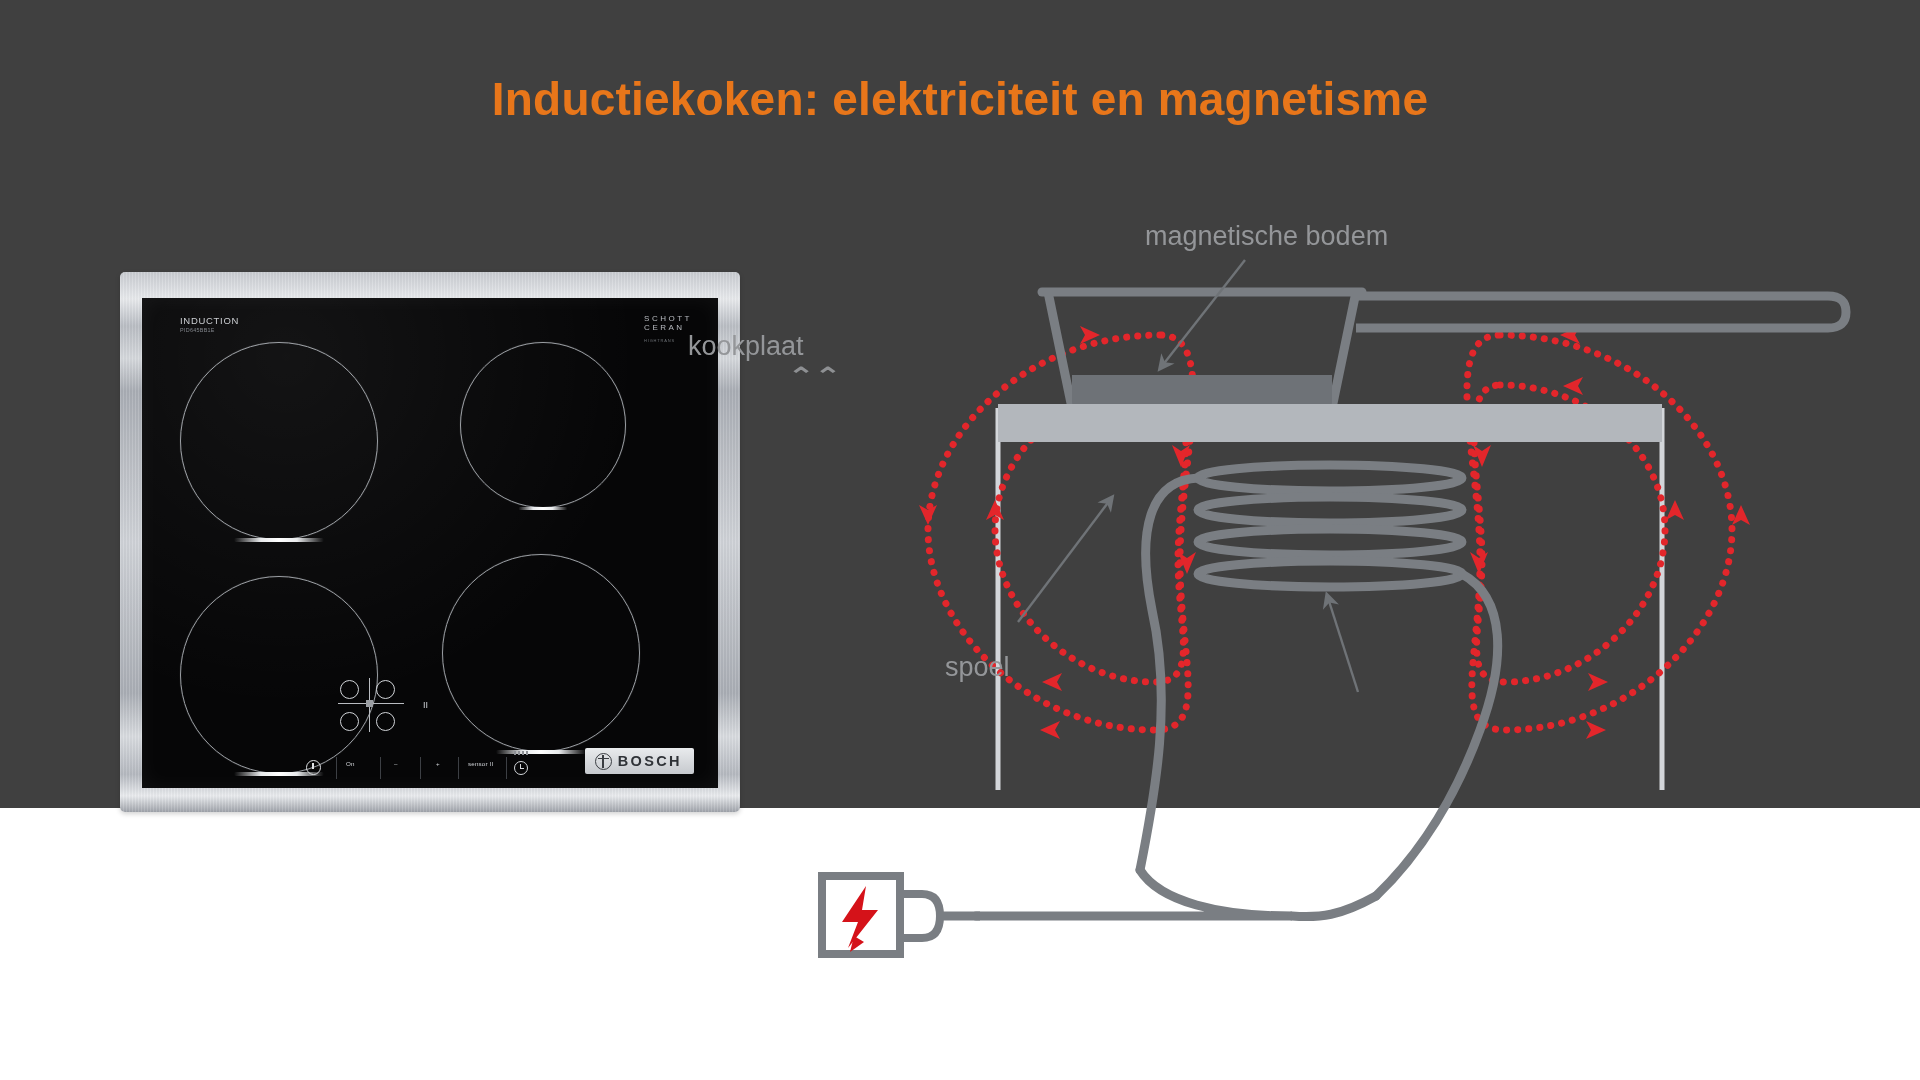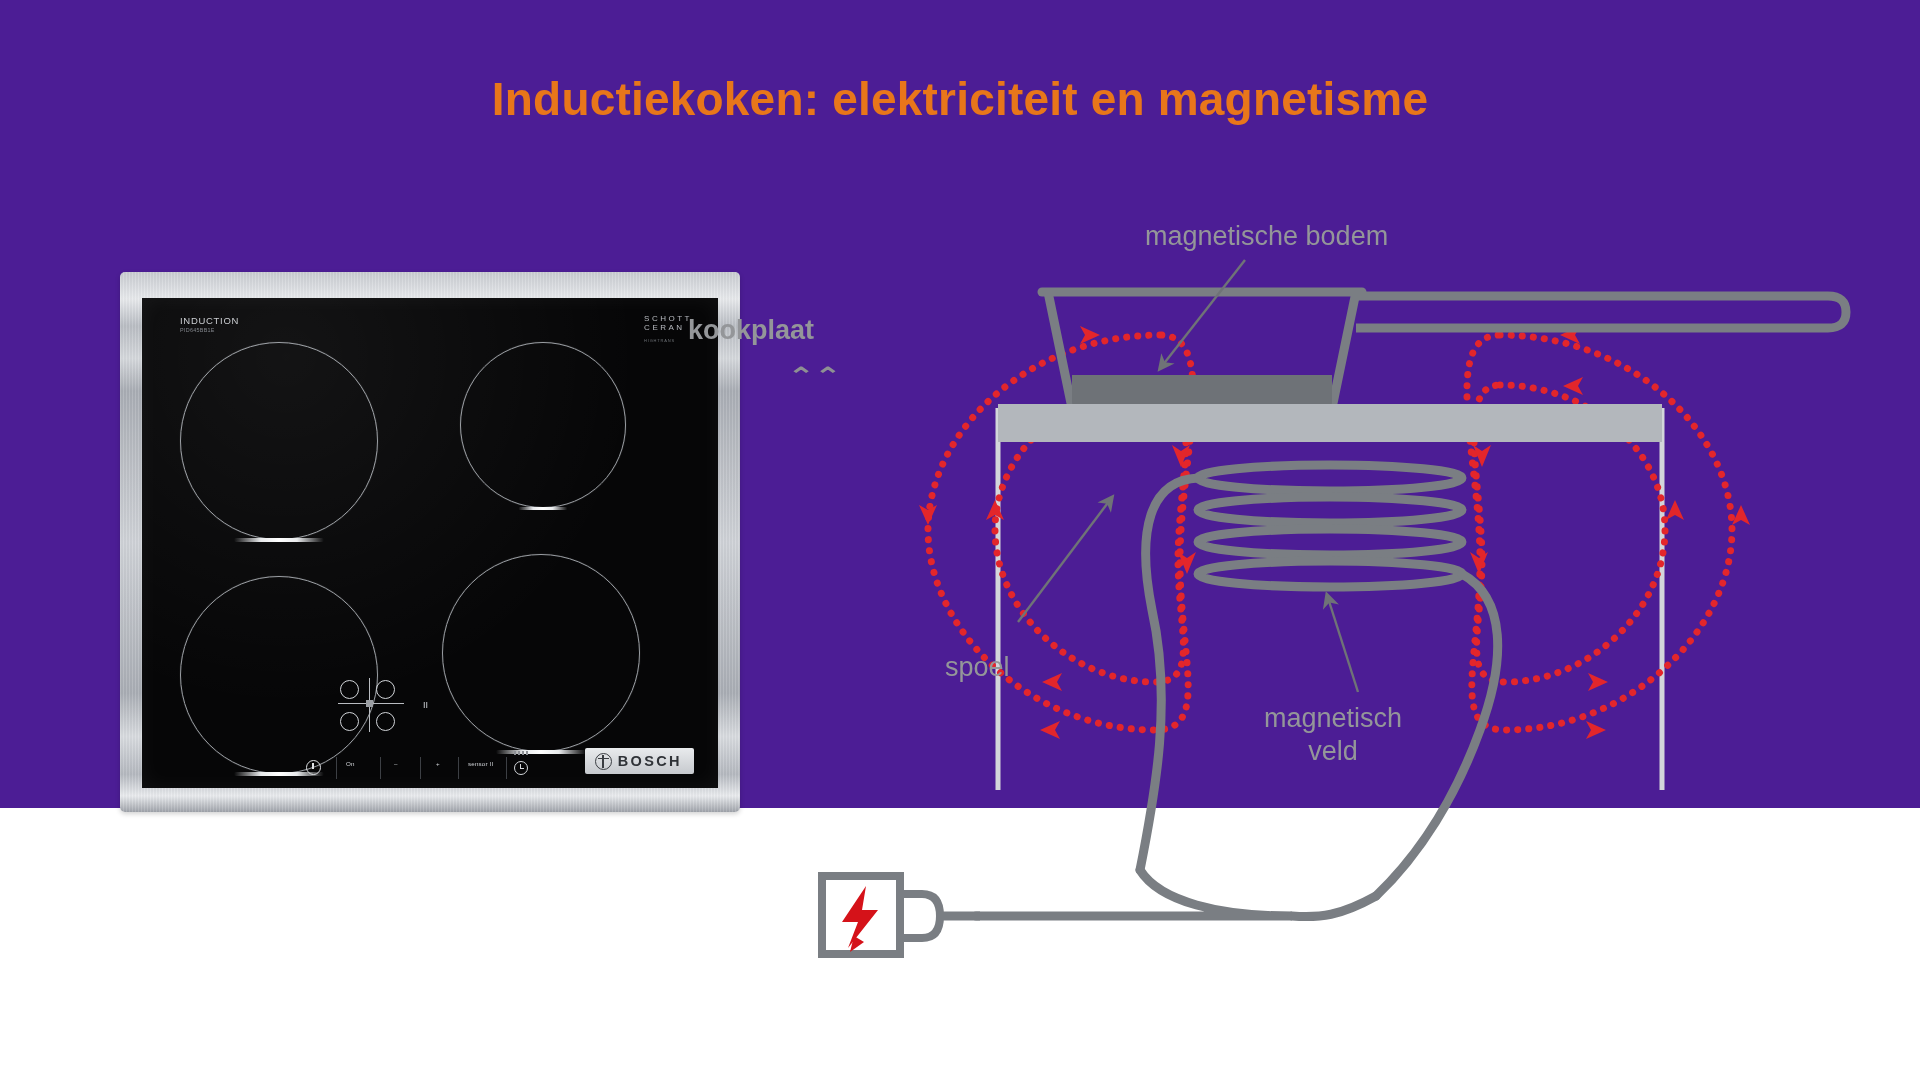--- a/index.html
+++ b/index.html
@@ -1,17 +1,17 @@
 <!DOCTYPE html>
 <html><head>
 <meta charset="utf-8">
 <style>
   html,body{margin:0;padding:0;background:#ffffff;}
   body{width:1920px;height:1080px;overflow:hidden;font-family:"Liberation Sans",sans-serif;position:relative;}
-  #stage{position:absolute;left:0;top:0;width:1920px;height:808px;background:#4c1d95;}
+  #stage{position:absolute;left:0;top:0;width:1920px;height:808px;background:#404040;}
 
   .title{
     position:absolute;left:0;top:72px;width:1920px;text-align:center;
     font-family:"Liberation Sans",sans-serif;font-weight:bold;font-size:46px;
     color:#E8761A;letter-spacing:.2px;white-space:nowrap;
   }
 
   
   .hob{position:absolute;left:120px;top:272px;width:620px;height:540px;}
   .hob-frame{
@@ -86,21 +86,21 @@
   .bosch .wordmark{font-weight:bold;font-size:14.5px;letter-spacing:2.4px;color:#2f3237;}
 
   
   .diagram{position:absolute;left:780px;top:230px;width:1110px;height:740px;}
   .diagram svg{display:block;}
   .dlabel{
     position:absolute;color:#949699;font-size:27px;font-family:"Liberation Sans",sans-serif;
     white-space:nowrap;line-height:33px;
   }
   #lab-bodem{left:365px;top:-10px;}
-  #lab-kookplaat{left:-92px;top:84px;font-weight:bold;}
+  #lab-kookplaat{left:-92px;top:100px;}
   #lab-spoel{left:165px;top:388px;margin-top:33px;}
   #lab-veld{left:473px;top:472px;text-align:center;width:160px;}
   .chev{position:absolute;left:16px;top:133px;color:#8e9093;font-size:22px;font-weight:bold;transform:scaleX(1.45);}
 </style>
 </head>
 <body>
 
 <div id="stage">
 
   <div class="title">Inductiekoken: elektriciteit en magnetisme</div>
@@ -255,18 +255,14 @@
         <line x1="465" y1="30" x2="382" y2="136" marker-end="url(#ar)"></line>
         <line x1="238" y1="392" x2="330" y2="270" marker-end="url(#ar)"></line>
         <line x1="578" y1="462" x2="548" y2="368" marker-end="url(#ar)"></line>
       </g>
     </svg>
 
     <div class="dlabel" id="lab-bodem">magnetische bodem</div>
     <div class="dlabel" id="lab-kookplaat">kookplaat</div>
     <div class="chev">⌃⌃</div>
     <div class="dlabel" id="lab-spoel">spoel</div>
-    <div class="dlabel" id="lab-veld">
-      <div>magnetisch</div>
-      <div>veld</div>
-    </div>
   </div>
 </div>
 
 </body></html>

